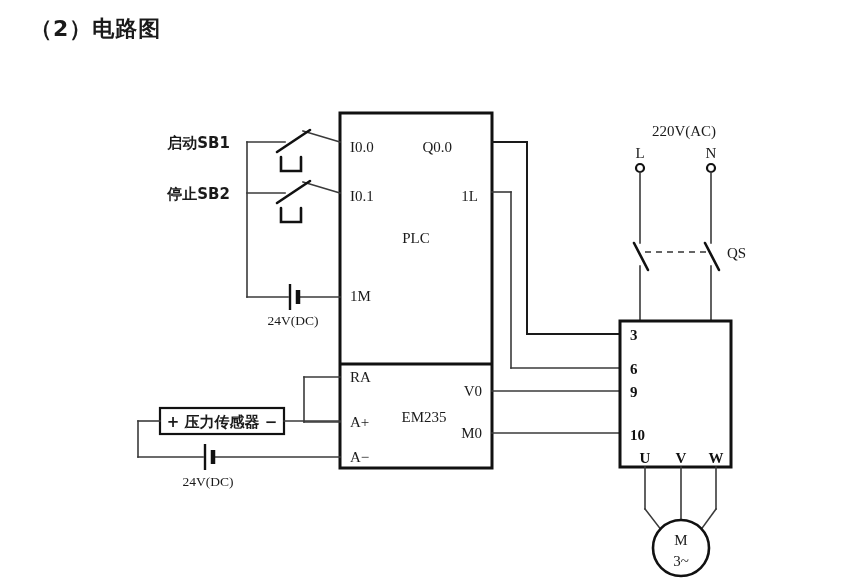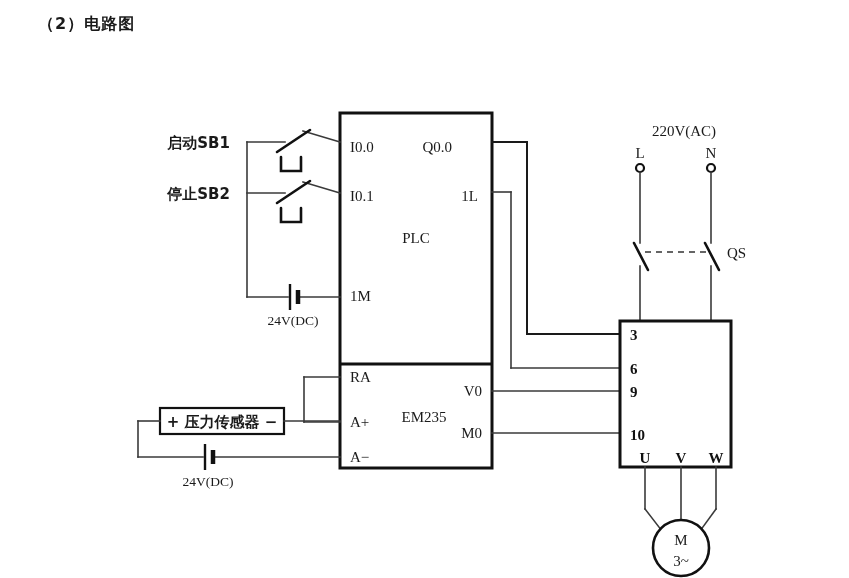--- a/index.html
+++ b/index.html
@@ -15,26 +15,25 @@
     width: 849px;
     height: 578px;
     background: #ffffff;
     overflow: hidden;
   }
   #page-title {
     position: absolute;
     left: 30px;
     top: 14px;
     font-family: "DejaVu Sans", "Liberation Sans", sans-serif;
-    font-size: 16px;
+    font-size: 22px;
     font-weight: 700;
     color: #1a1a1a;
     letter-spacing: 1px;
     white-space: nowrap;
-    margin-left: 8px;
   }
   svg#diagram {
     position: absolute;
     left: 0;
     top: 0;
   }
   .wire {
     stroke: #3a3a3a;
     stroke-width: 1.6;
     fill: none;

